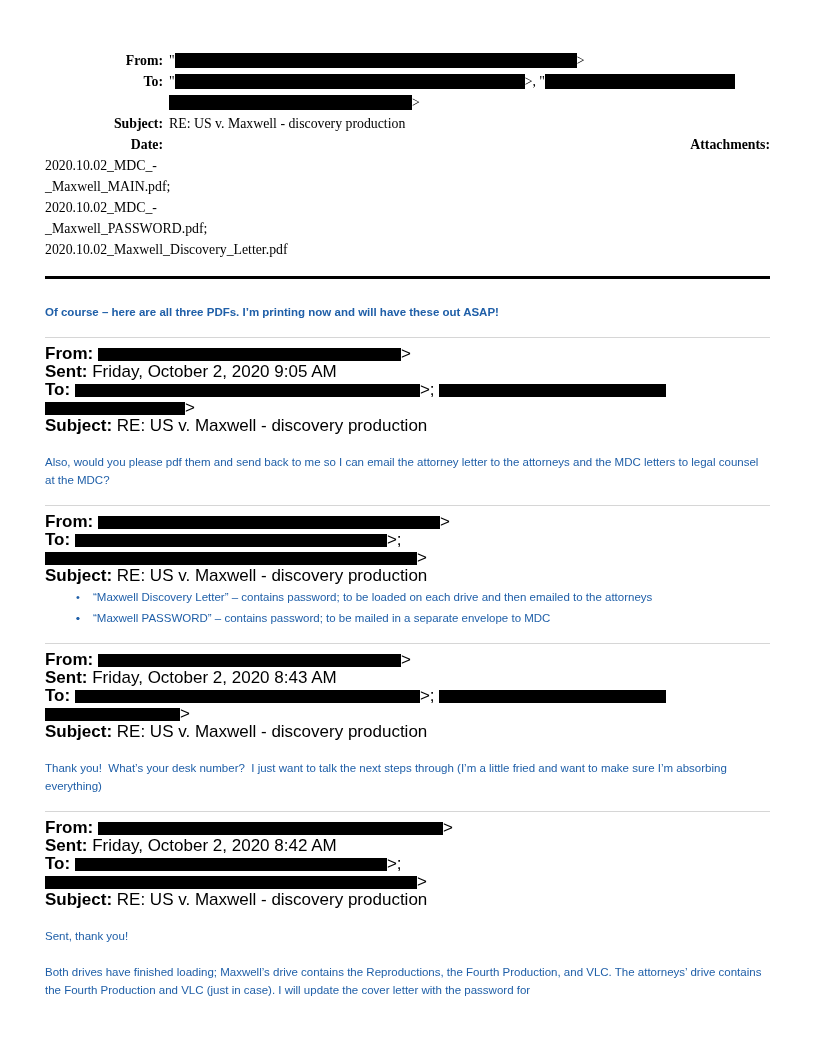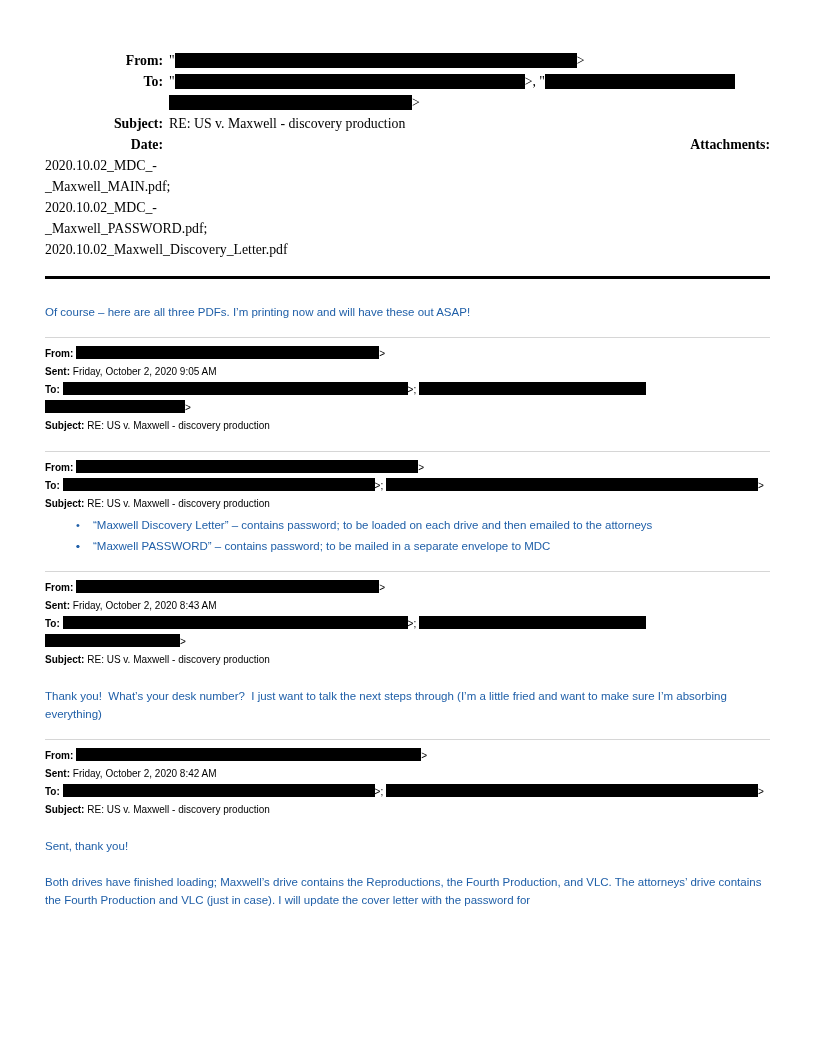--- a/index.html
+++ b/index.html
@@ -26,23 +26,23 @@
     display:inline-block;background:var(--redact);
     height:13px;vertical-align:-2px;
   }
   .mail-header .redact{height:15px;vertical-align:-3px;}
   .rule{height:2.5px;background:#000;margin-top:16px;}
   
   .para{
     margin:18px 0 0;color:var(--body-blue);
     font-size:11.5px;line-height:18px;white-space:pre-wrap;
   }
-  .para.intro{margin-top:24px;}
+  .para.intro{margin-top:24px;font-weight:bold;}
   .divider{border-top:1px solid var(--divider);margin:16px 0 7px;}
-  .qhdr{font-size:10px;line-height:18px;color:#000;}
+  .qhdr{font-size:17px;line-height:18px;color:#000;}
   .qhdr .qlabel{font-weight:bold;}
   .qhdr .redact{height:13px;vertical-align:-2px;}
   .redact.inline-small{height:12px;vertical-align:-2px;}
   
   .bullets{margin-top:3px;}
   .bullet-row{
     position:relative;padding-left:48px;margin-top:3px;
     color:var(--body-blue);font-size:11.5px;line-height:18px;
   }
   .bullet-dot{
@@ -78,20 +78,21 @@
 
   <p class="para intro">Of course – here are all three PDFs. I’m printing now and will have these out ASAP!</p>
 
   <div class="divider"></div>
   <section class="msg">
     <div class="qhdr"><span class="qlabel">From:</span> <span class="redact" style="width:303px"></span><span>&gt;</span></div>
     <div class="qhdr"><span class="qlabel">Sent:</span> <span>Friday, October 2, 2020 9:05 AM</span></div>
     <div class="qhdr"><span class="qlabel">To:</span> <span class="redact" style="width:345px"></span><span>&gt;;</span> <span class="redact" style="width:227px"></span></div>
     <div class="qhdr"><span class="redact" style="width:140px"></span><span>&gt;</span></div>
     <div class="qhdr"><span class="qlabel">Subject:</span> <span>RE: US v. Maxwell - discovery production</span></div>
+    <p class="para">Also, would you please pdf them and send back to me so I can email the attorney letter to the attorneys and the MDC letters to legal counsel at the MDC?</p>
   </section>
 
   <div class="divider"></div>
   <section class="msg">
     <div class="qhdr"><span class="qlabel">From:</span> <span class="redact" style="width:342px"></span><span>&gt;</span></div>
     <div class="qhdr"><span class="qlabel">To:</span> <span class="redact" style="width:312px"></span><span>&gt;;</span> <span class="redact" style="width:372px"></span><span>&gt;</span></div>
     <div class="qhdr"><span class="qlabel">Subject:</span> <span>RE: US v. Maxwell - discovery production</span></div>
     <div class="bullets">
       <div class="bullet-row"><span class="bullet-dot">•</span><span>“Maxwell Discovery Letter” – contains password; to be loaded on each drive and then emailed to the attorneys</span></div>
       <div class="bullet-row"><span class="bullet-dot">•</span></div>

